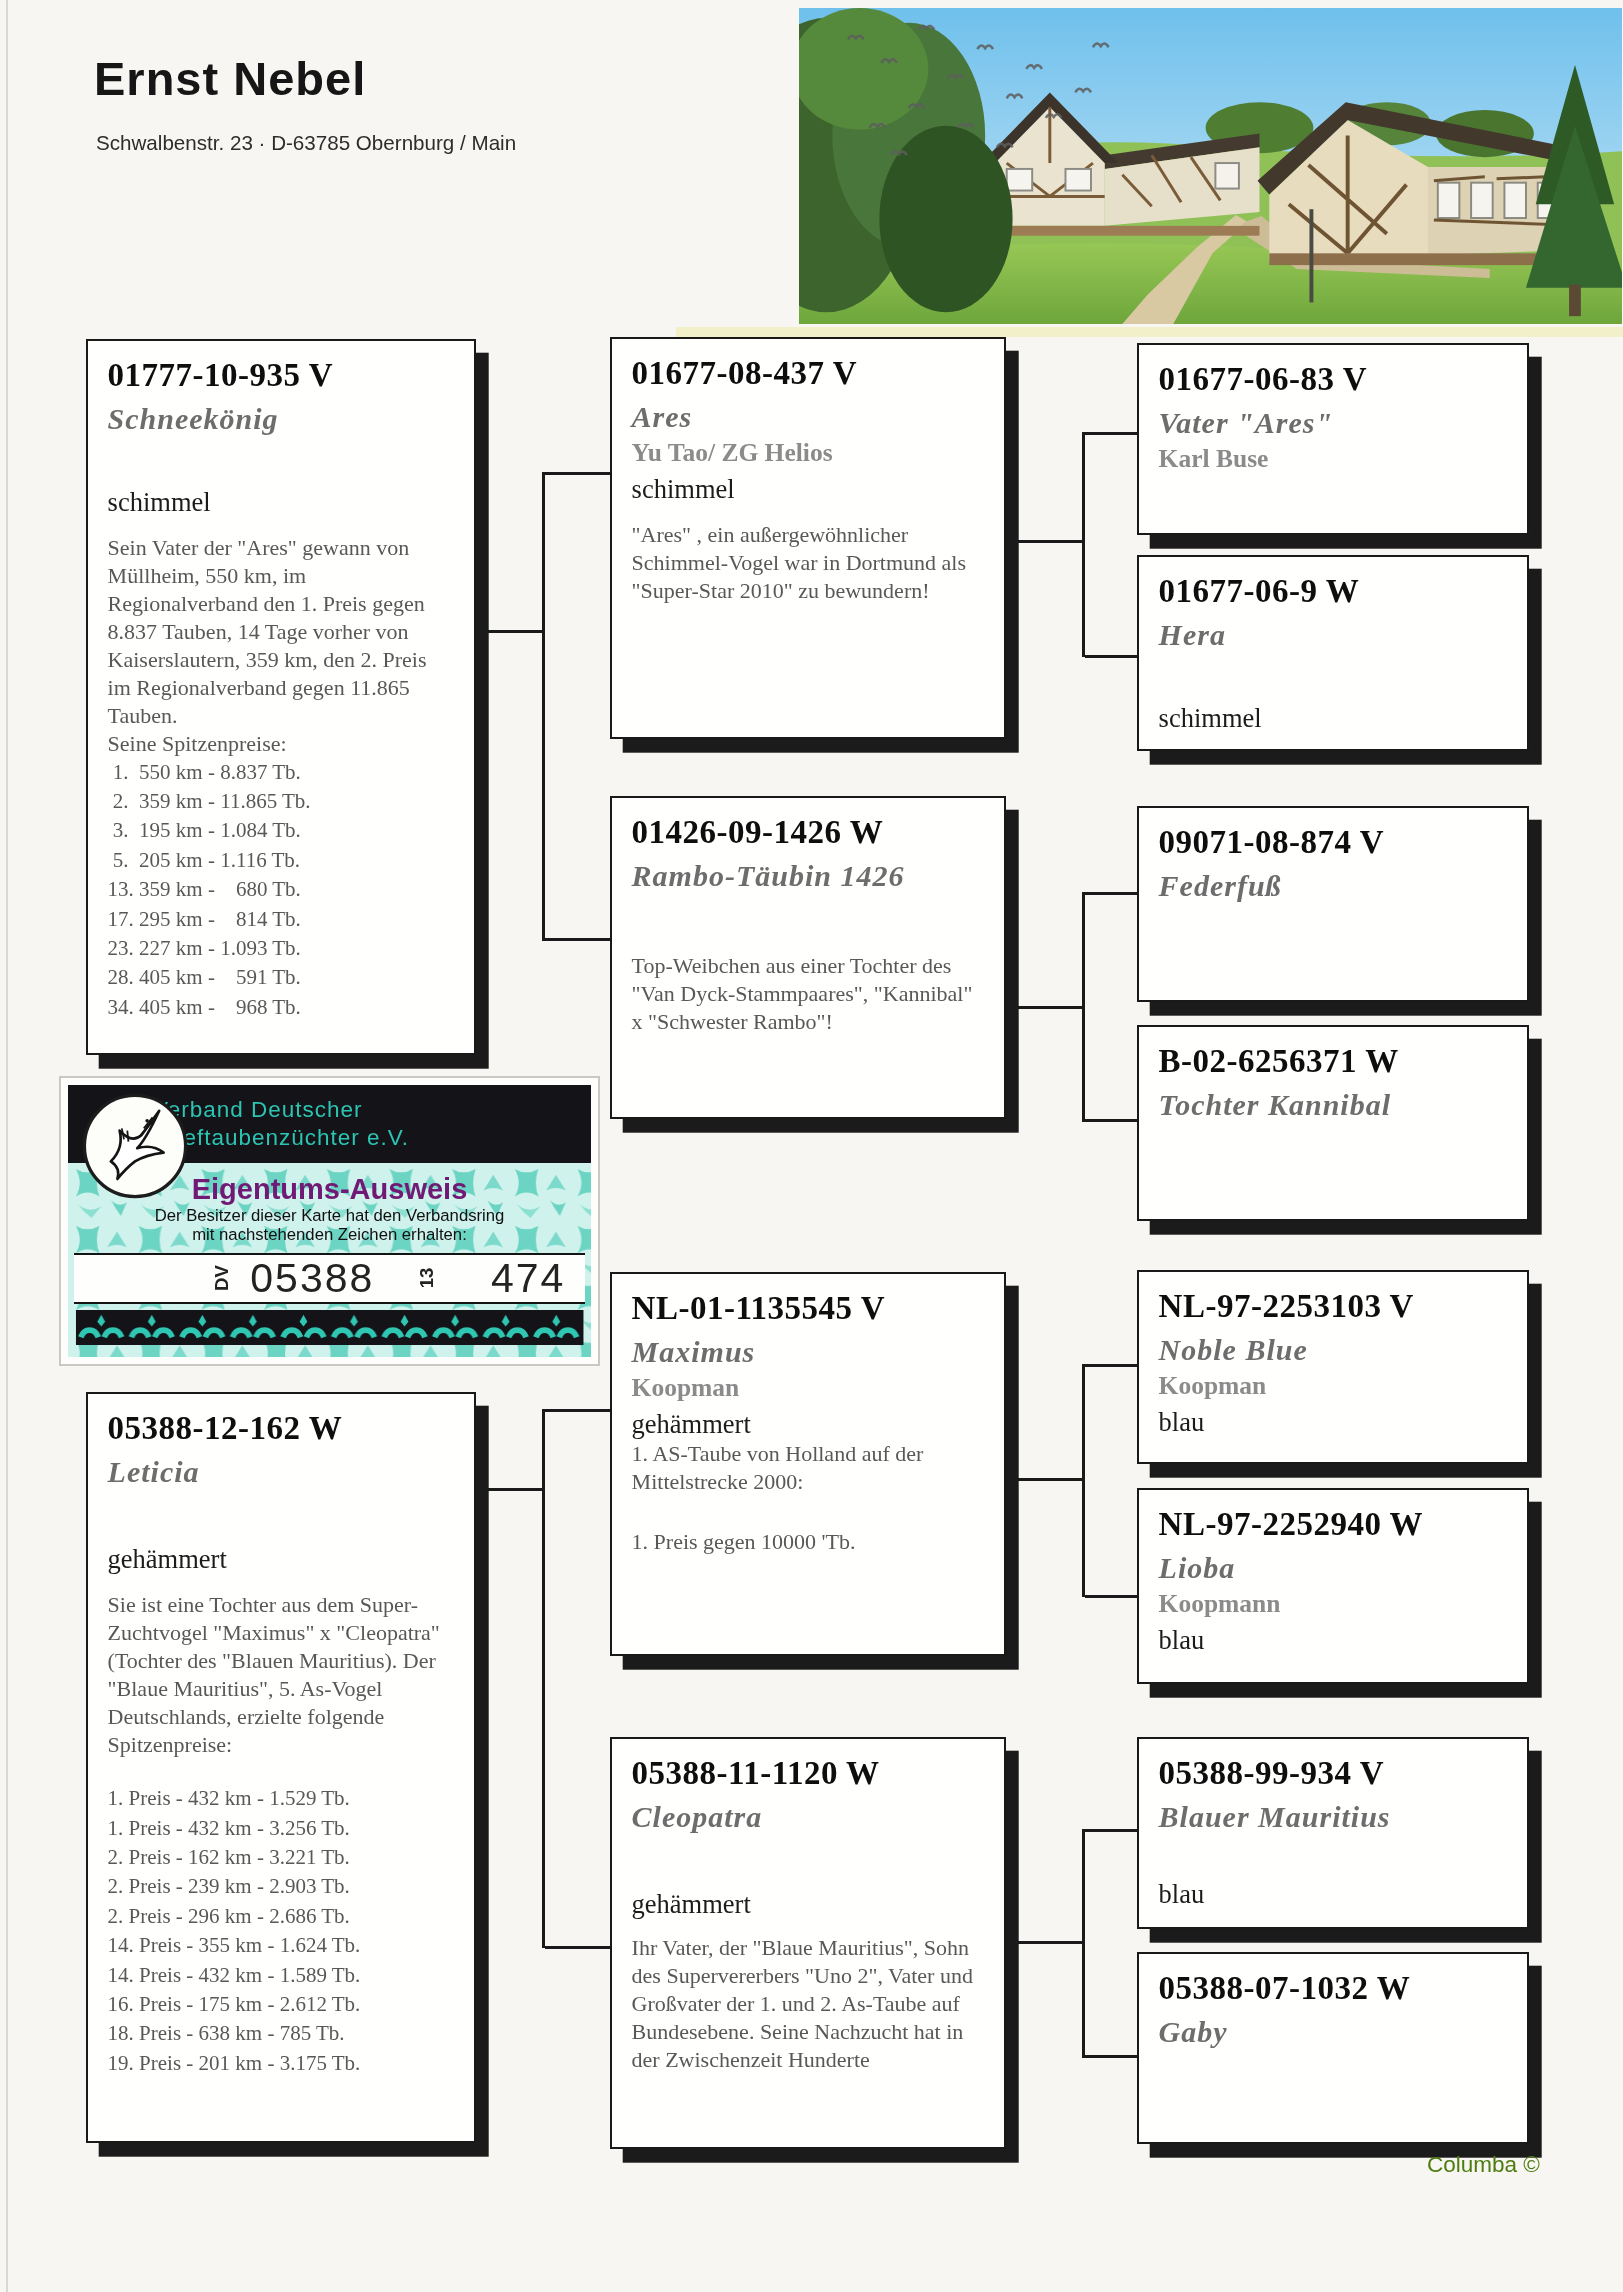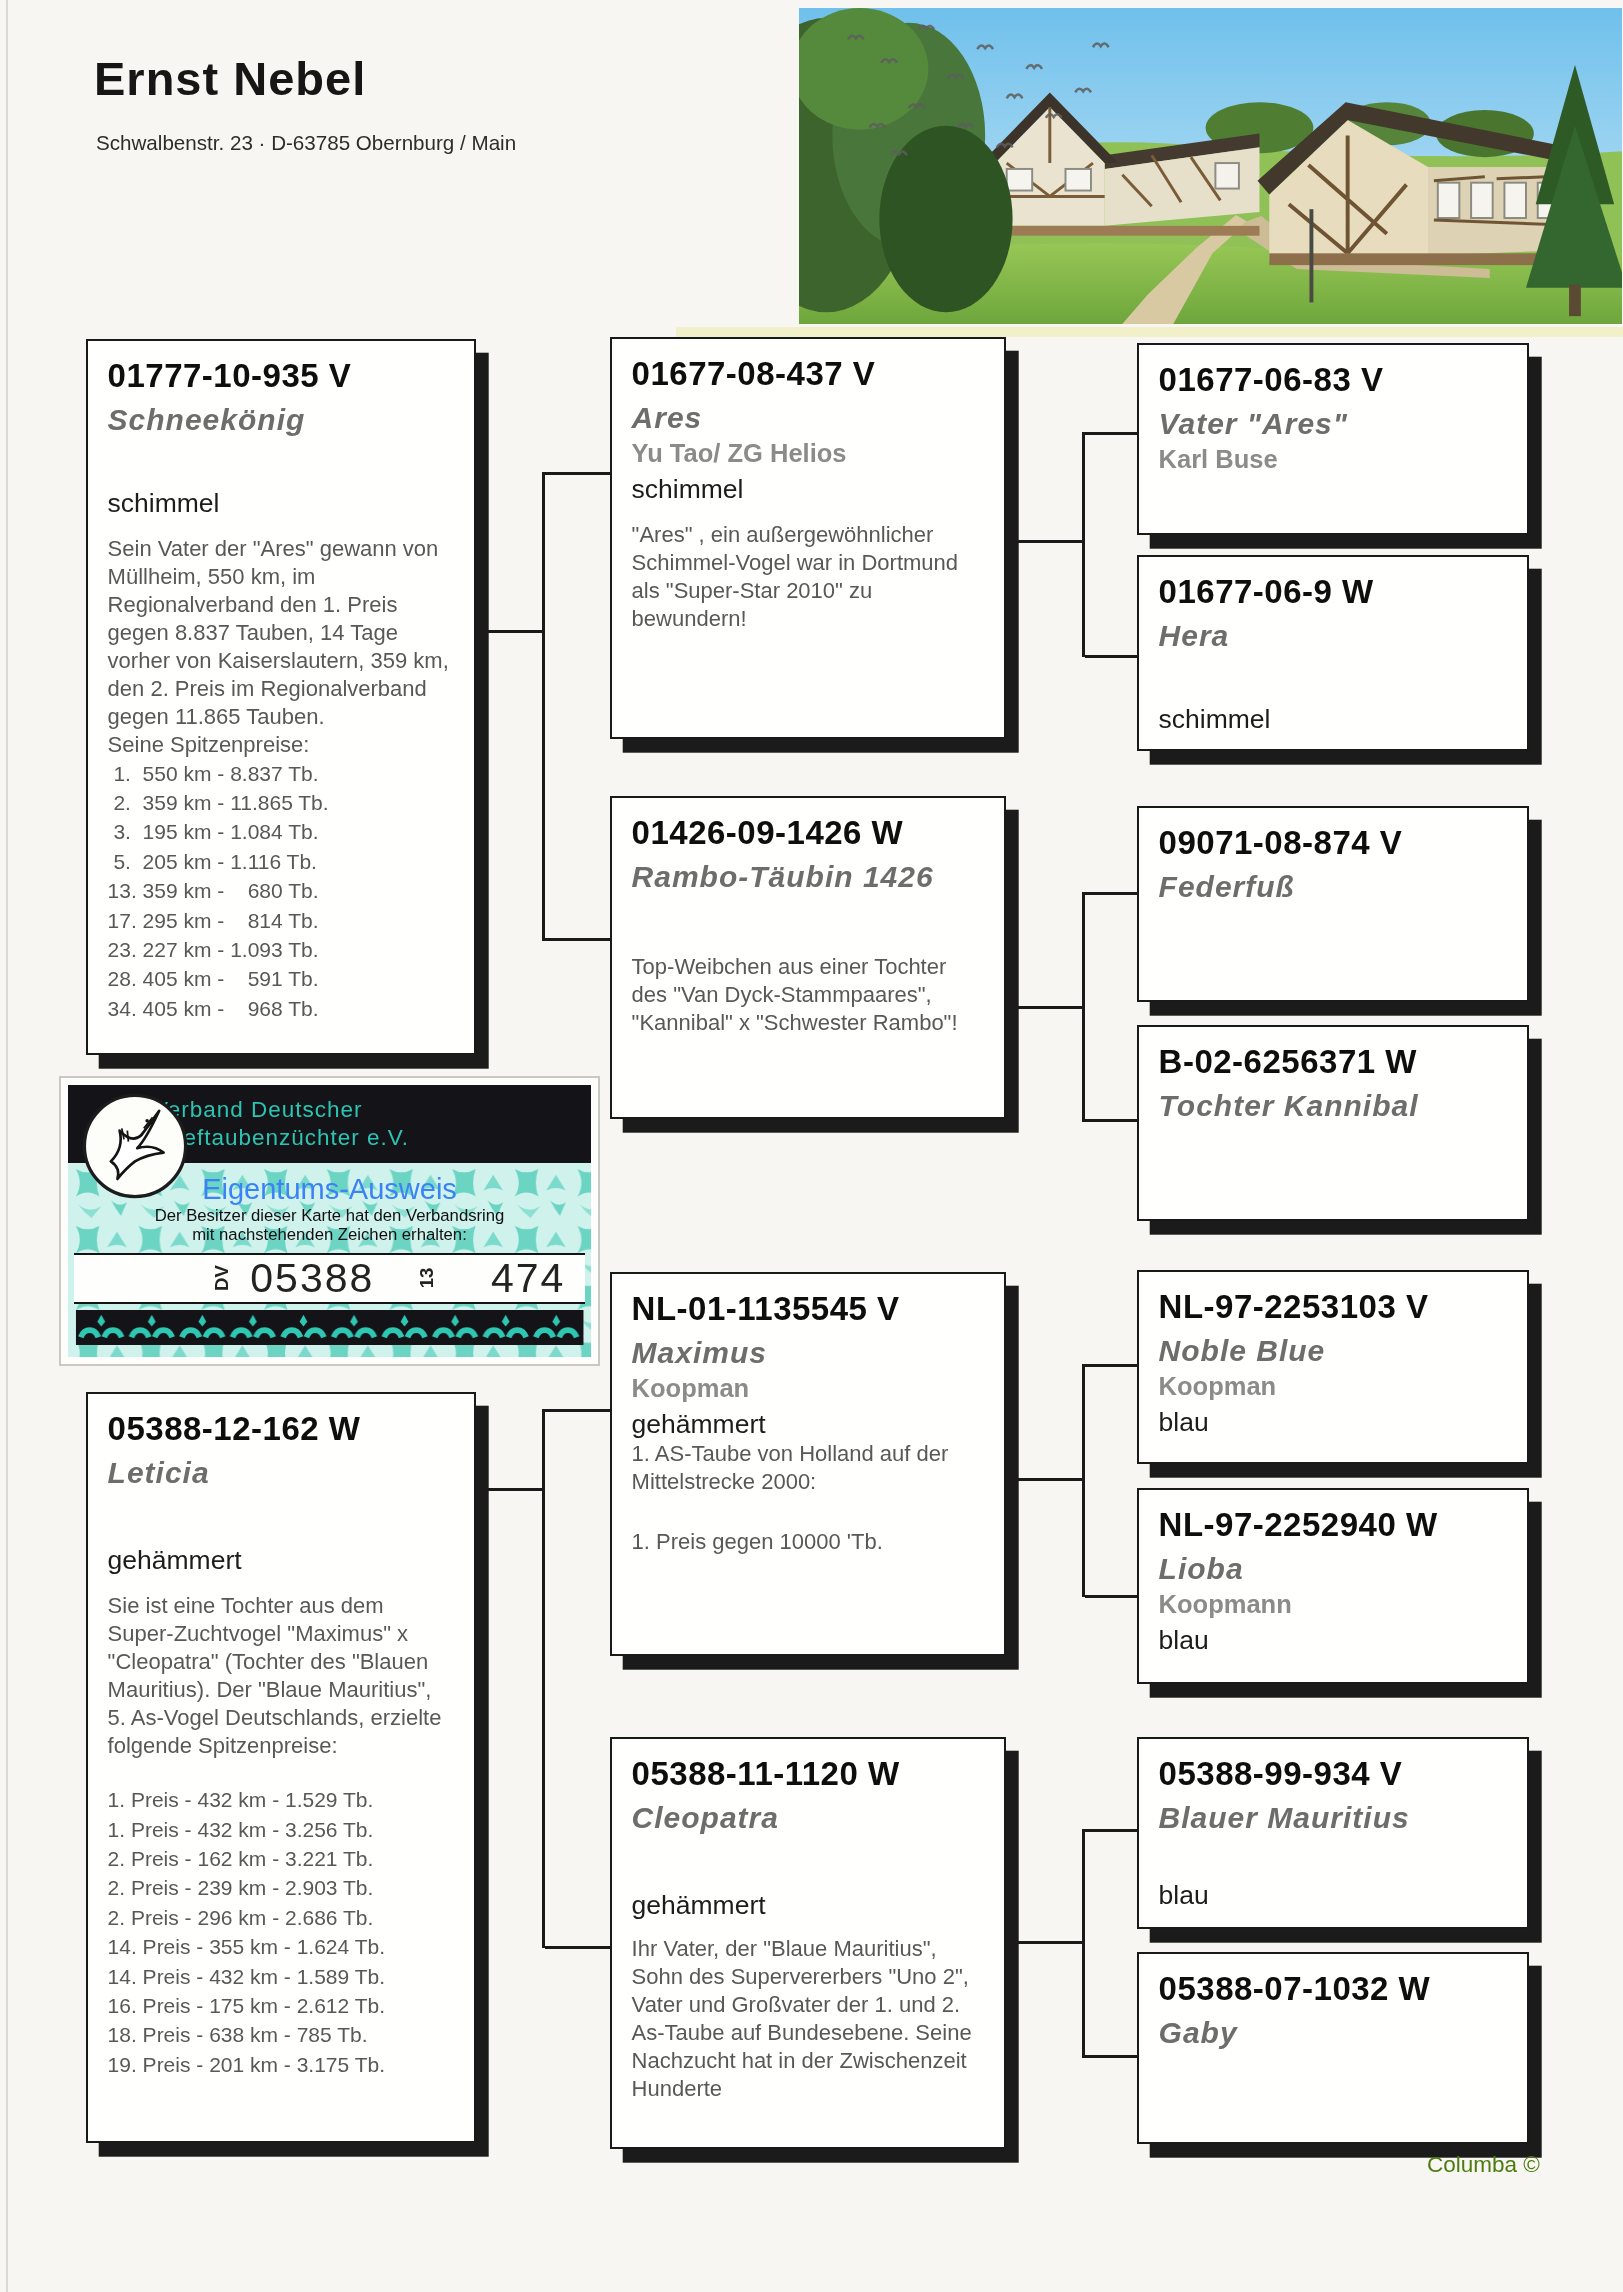--- a/index.html
+++ b/index.html
@@ -12,21 +12,21 @@
   .brand{position:absolute;left:94px;top:51px;font-size:47px;font-weight:bold;color:#161616;letter-spacing:1px;}
   .addr{position:absolute;left:96px;top:131px;font-size:20.6px;color:#2d2d2d;}
   .fon{position:absolute;left:96px;top:192px;font-size:23.5px;font-weight:bold;color:#161616;}
 
   
   .photo{position:absolute;left:799px;top:7.8px;width:823px;height:316px;overflow:hidden;}
   .photo svg{display:block;width:100%;height:100%;}
 
   
   .pbox{position:absolute;background:#fffffe;border:2.9px solid #191919;
-        box-shadow:12.7px 13.7px 0 0 #1b1b1b;box-sizing:border-box;padding:15.7px 19.6px;overflow:hidden;}
+        box-shadow:12.7px 13.7px 0 0 #1b1b1b;box-sizing:border-box;padding:15.7px 19.6px;overflow:hidden;font-family:Liberation Serif, serif;}
   .ring{font-size:33px;font-weight:bold;color:#0e0e0e;letter-spacing:0.5px;}
   .pname{font-size:30px;font-weight:bold;font-style:italic;color:#6d6d6d;margin-top:8.8px;letter-spacing:1px;}
   .breeder{font-size:25.5px;font-weight:bold;color:#8b8b8b;margin-top:3.9px;}
   .colorword{font-size:26.5px;color:#1c1c1c;}
   .desc{font-size:22px;color:#585858;line-height:1.27;}
   .prize{font-size:21px;color:#585858;line-height:1.4;white-space:pre;}
 
   
   .cline{position:absolute;background:#1a1a1a;}
 
@@ -34,21 +34,21 @@
   .card{position:absolute;left:59px;top:1076px;width:541px;height:290px;background:#fdfdfb;
         border:2px solid #c9c8c2;box-sizing:border-box;padding:6.9px;}
   .card-inner{position:relative;width:100%;height:100%;}
   .card-top{position:relative;height:78px;background:#141418;display:flex;flex-direction:column;
             justify-content:center;padding-left:85px;box-sizing:border-box;}
   .card-org{font-size:22.5px;color:#2cc4b2;letter-spacing:1px;line-height:1.25;}
   .card-logo{position:absolute;left:11.8px;top:5.9px;width:110px;height:110px;z-index:5;}
   .card-body{position:relative;height:calc(100% - 78px);overflow:hidden;}
   .card-pattern{position:absolute;inset:0;width:100%;height:100%;}
   .card-content{position:relative;z-index:2;text-align:center;}
-  .card-title{font-size:29px;font-weight:normal;color:#3b82f6;margin-top:9.8px;}
+  .card-title{font-size:29px;font-weight:bold;color:#701a75;margin-top:9.8px;}
   .card-sub{font-size:16.7px;color:#101010;line-height:1.18;text-align:center;}
   .ringstrip{margin:7.8px 5.9px 0 5.9px;background:#fefefc;border-top:2.9px solid #141414;border-bottom:2.9px solid #141414;
              height:51px;display:flex;align-items:center;padding-left:135px;box-sizing:border-box;}
   .vert-label{display:inline-block;transform:rotate(-90deg);font-size:18.6px;font-weight:bold;color:#232323;}
   .ringnum{font-size:41px;color:#232323;font-weight:500;letter-spacing:2px;}
   .ornband{position:relative;height:35px;margin:5.9px 5.9px 0 5.9px;}
   .ornband svg{display:block;width:100%;height:100%;}
 
   .credit{position:absolute;left:1427px;top:2152px;font-size:22.5px;color:#4d7c0f;}
 </style>

